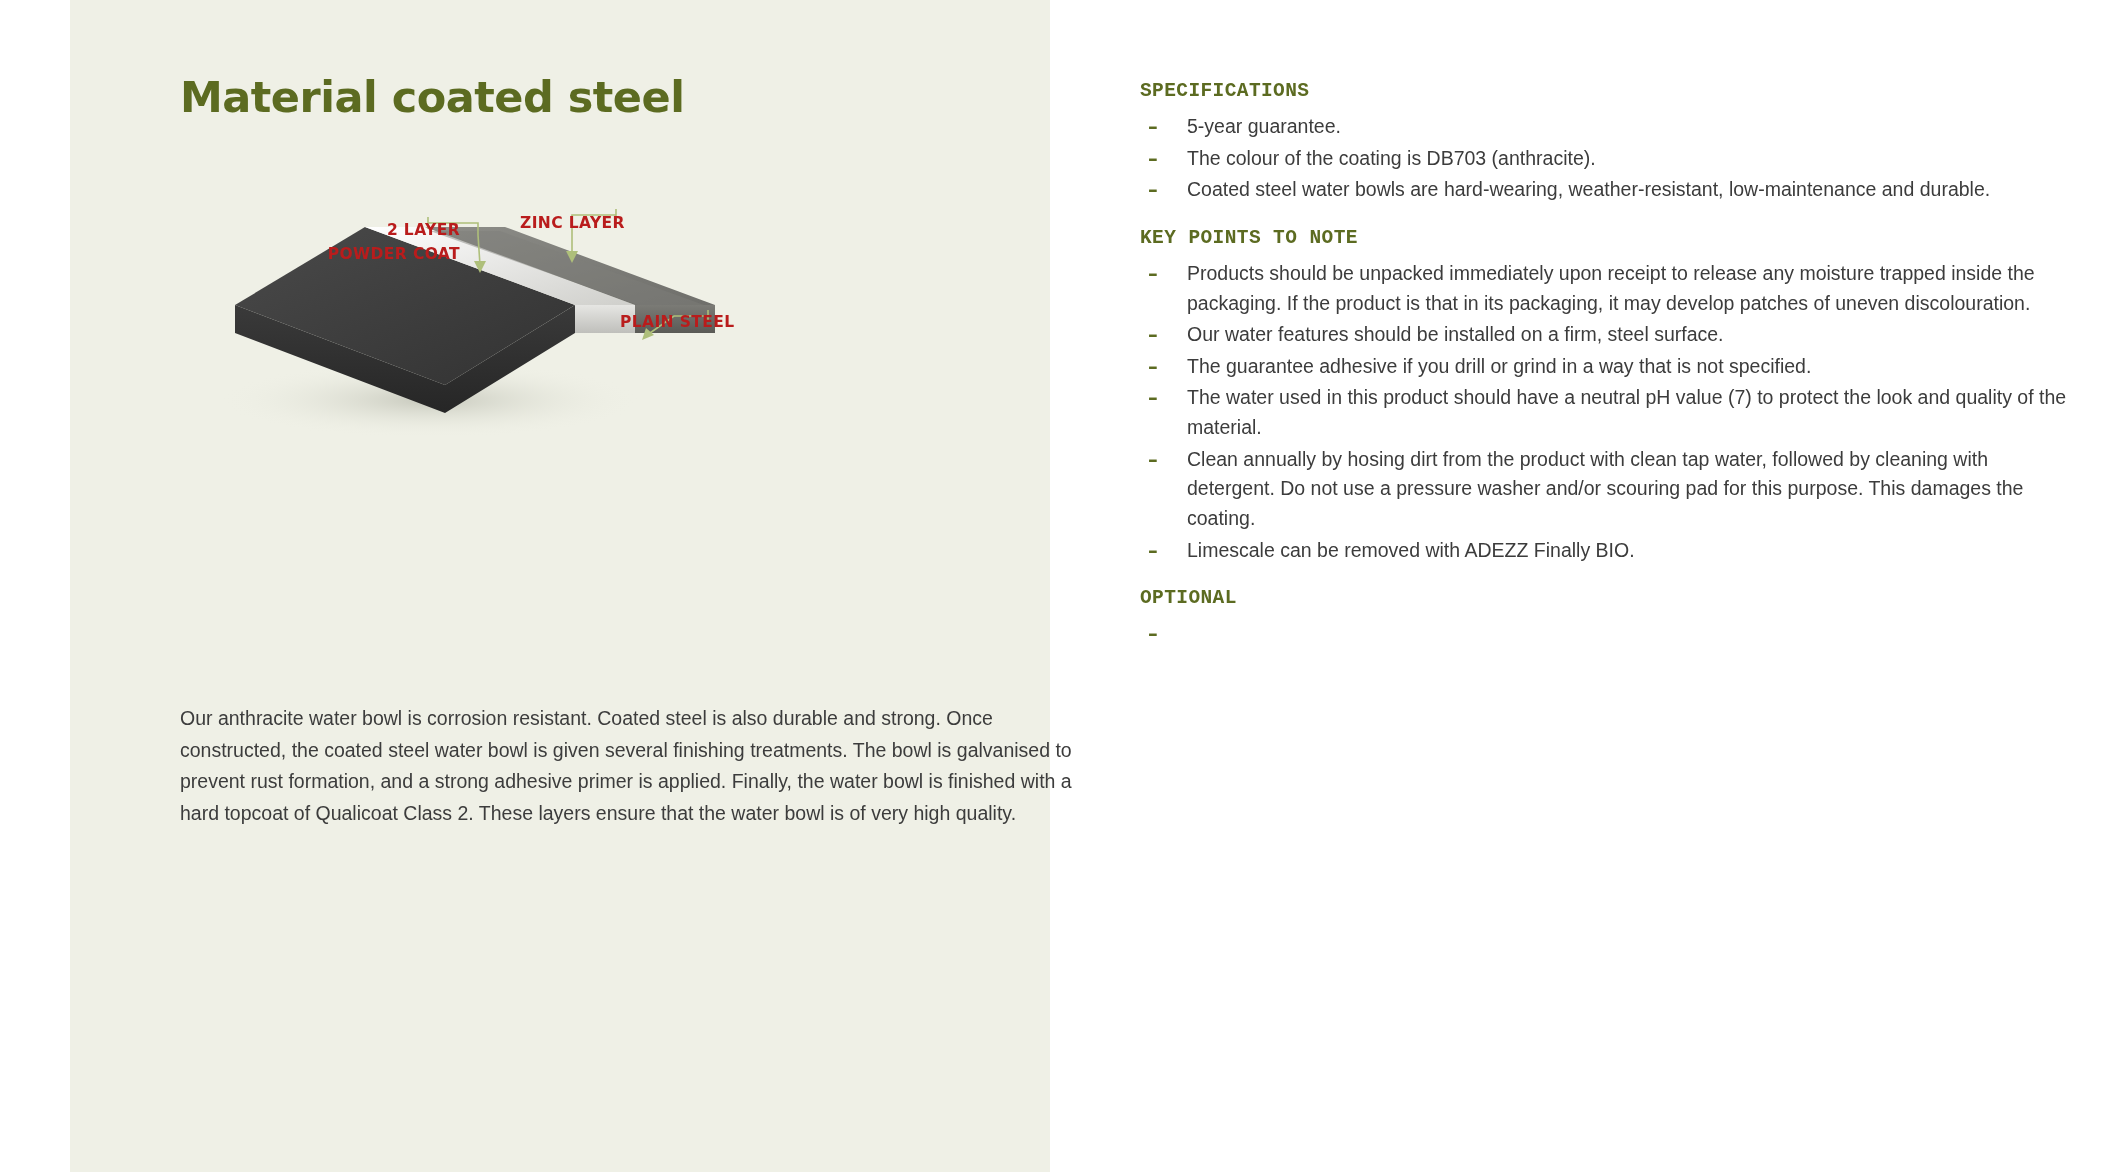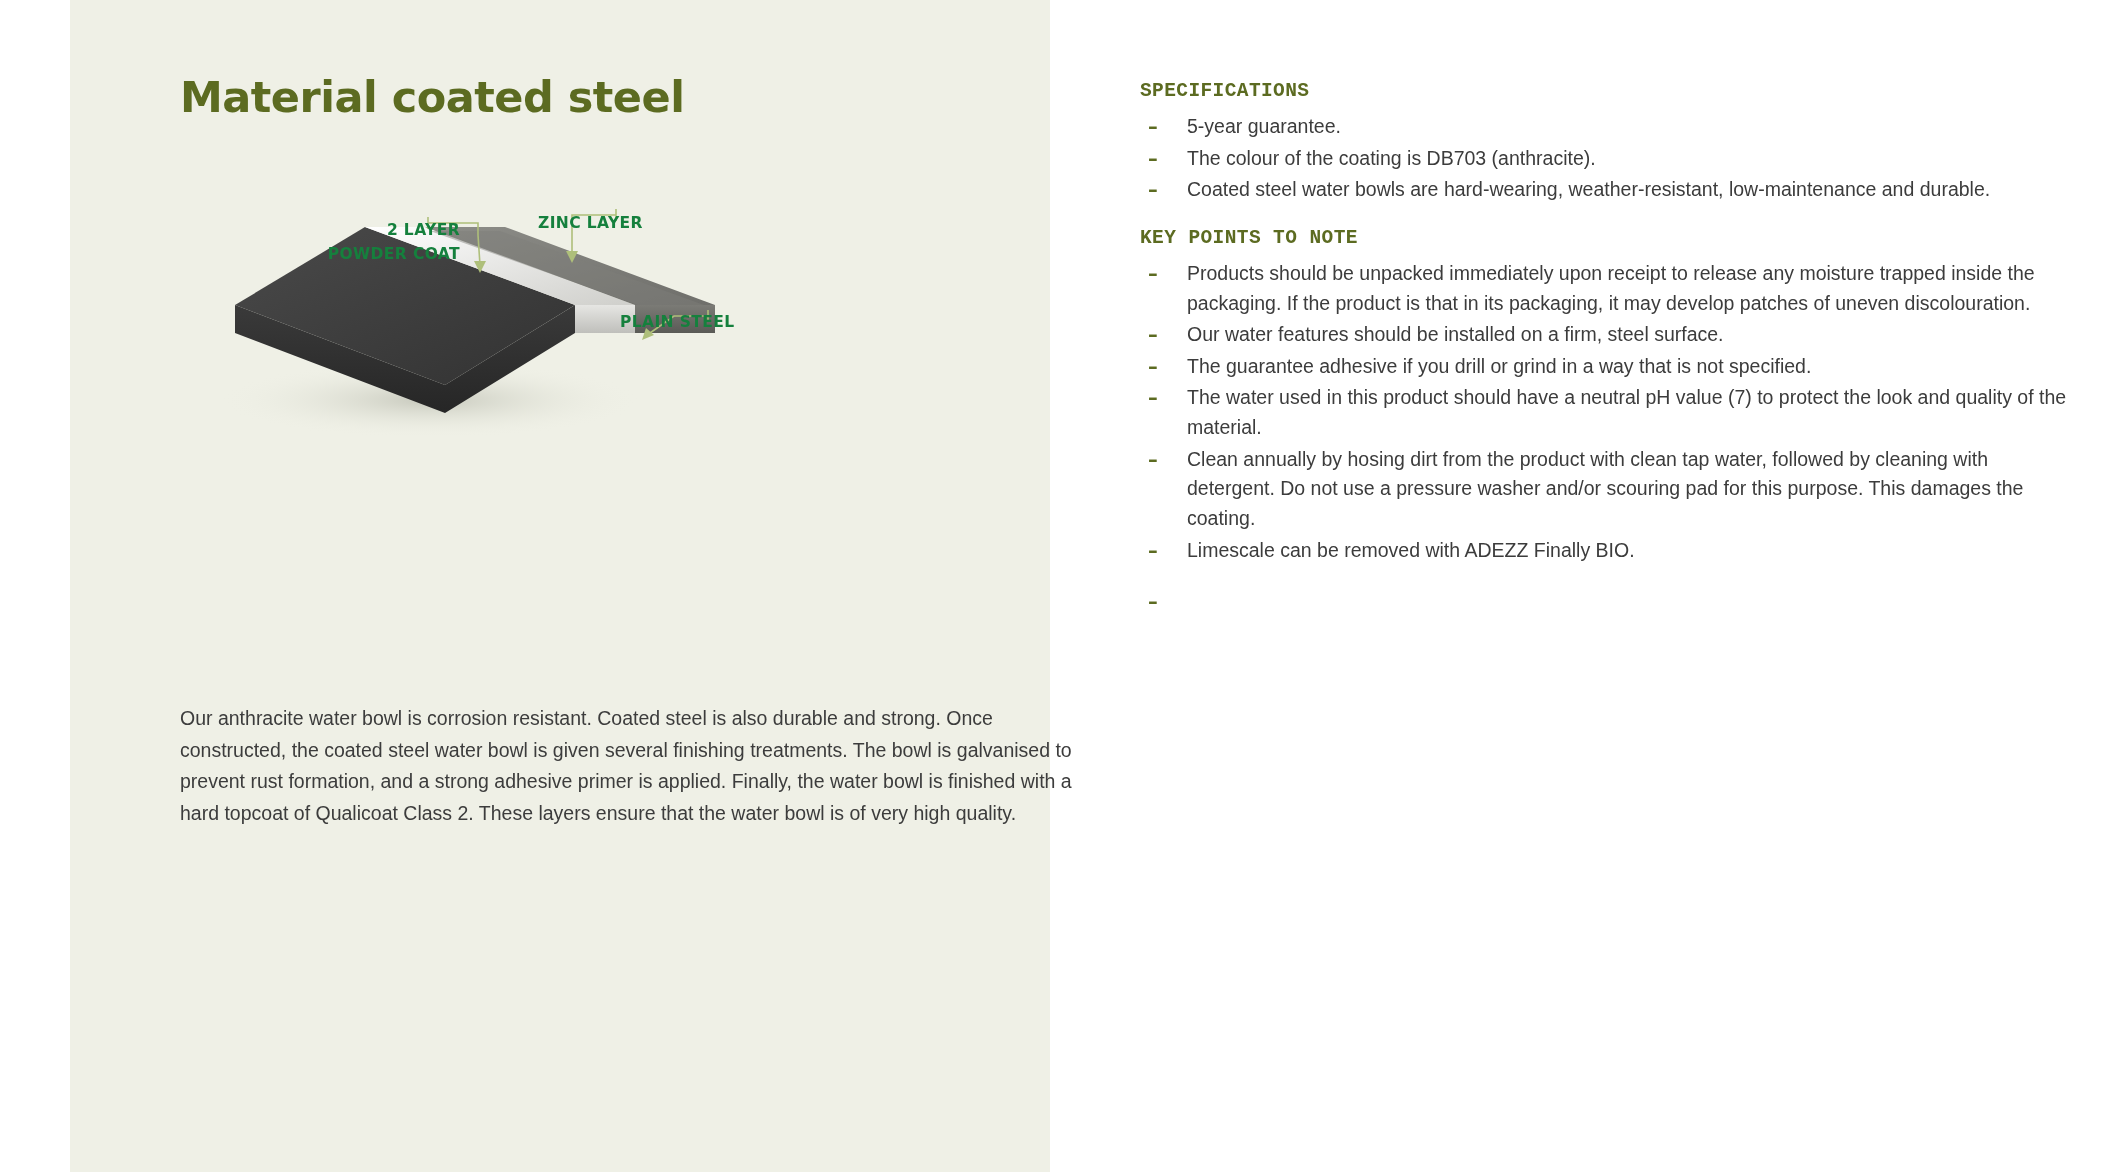--- a/index.html
+++ b/index.html
@@ -50,26 +50,26 @@
     width: 840px;
     height: 340px;
   }
   .diagram svg { display: block; }
   .diag-label {
     position: absolute;
     font-family: "DejaVu Sans", sans-serif;
     font-weight: bold;
     font-size: 15.5px;
     letter-spacing: 0.4px;
-    color: #15803d;
+    color: #b91c1c;
     line-height: 1.55;
     white-space: pre-line;
   }
   .lbl-2layer { left: 90px; top: 33px; width: 190px; text-align: right; }
-  .lbl-zinc   { left: 358px; top: 26px; }
+  .lbl-zinc   { left: 340px; top: 26px; }
   .lbl-plain  { left: 440px; top: 125px; }
 
   
   .body-text {
     position: absolute;
     left: 110px;
     width: 905px;
     font-size: 19.5px;
     line-height: 1.62;
     color: #3c3c3c;
@@ -227,20 +227,21 @@
         <li><span class="dash">–</span><span>Products should be unpacked immediately upon receipt to release any moisture trapped inside the packaging. If the product is that in its packaging, it may develop patches of uneven discolouration.</span></li>
         <li><span class="dash">–</span><span>Our water features should be installed on a firm, steel surface.</span></li>
         <li><span class="dash">–</span><span>The guarantee adhesive if you drill or grind in a way that is not specified.</span></li>
         <li><span class="dash">–</span><span>The water used in this product should have a neutral pH value (7) to protect the look and quality of the material.</span></li>
         <li><span class="dash">–</span><span>Clean annually by hosing dirt from the product with clean tap water, followed by cleaning with detergent. Do not use a pressure washer and/or scouring pad for this purpose. This damages the coating.</span></li>
         <li><span class="dash">–</span><span>Limescale can be removed with ADEZZ Finally BIO.</span></li>
       </ul>
     </div>
 
     <div class="section">
+      <h2 class="section-head">OPTIONAL</h2>
       <ul class="bullets">
         <li><span class="dash">–</span></li>
       </ul>
     </div>
 
   </div>
 
 </div>
 
 </body></html>

